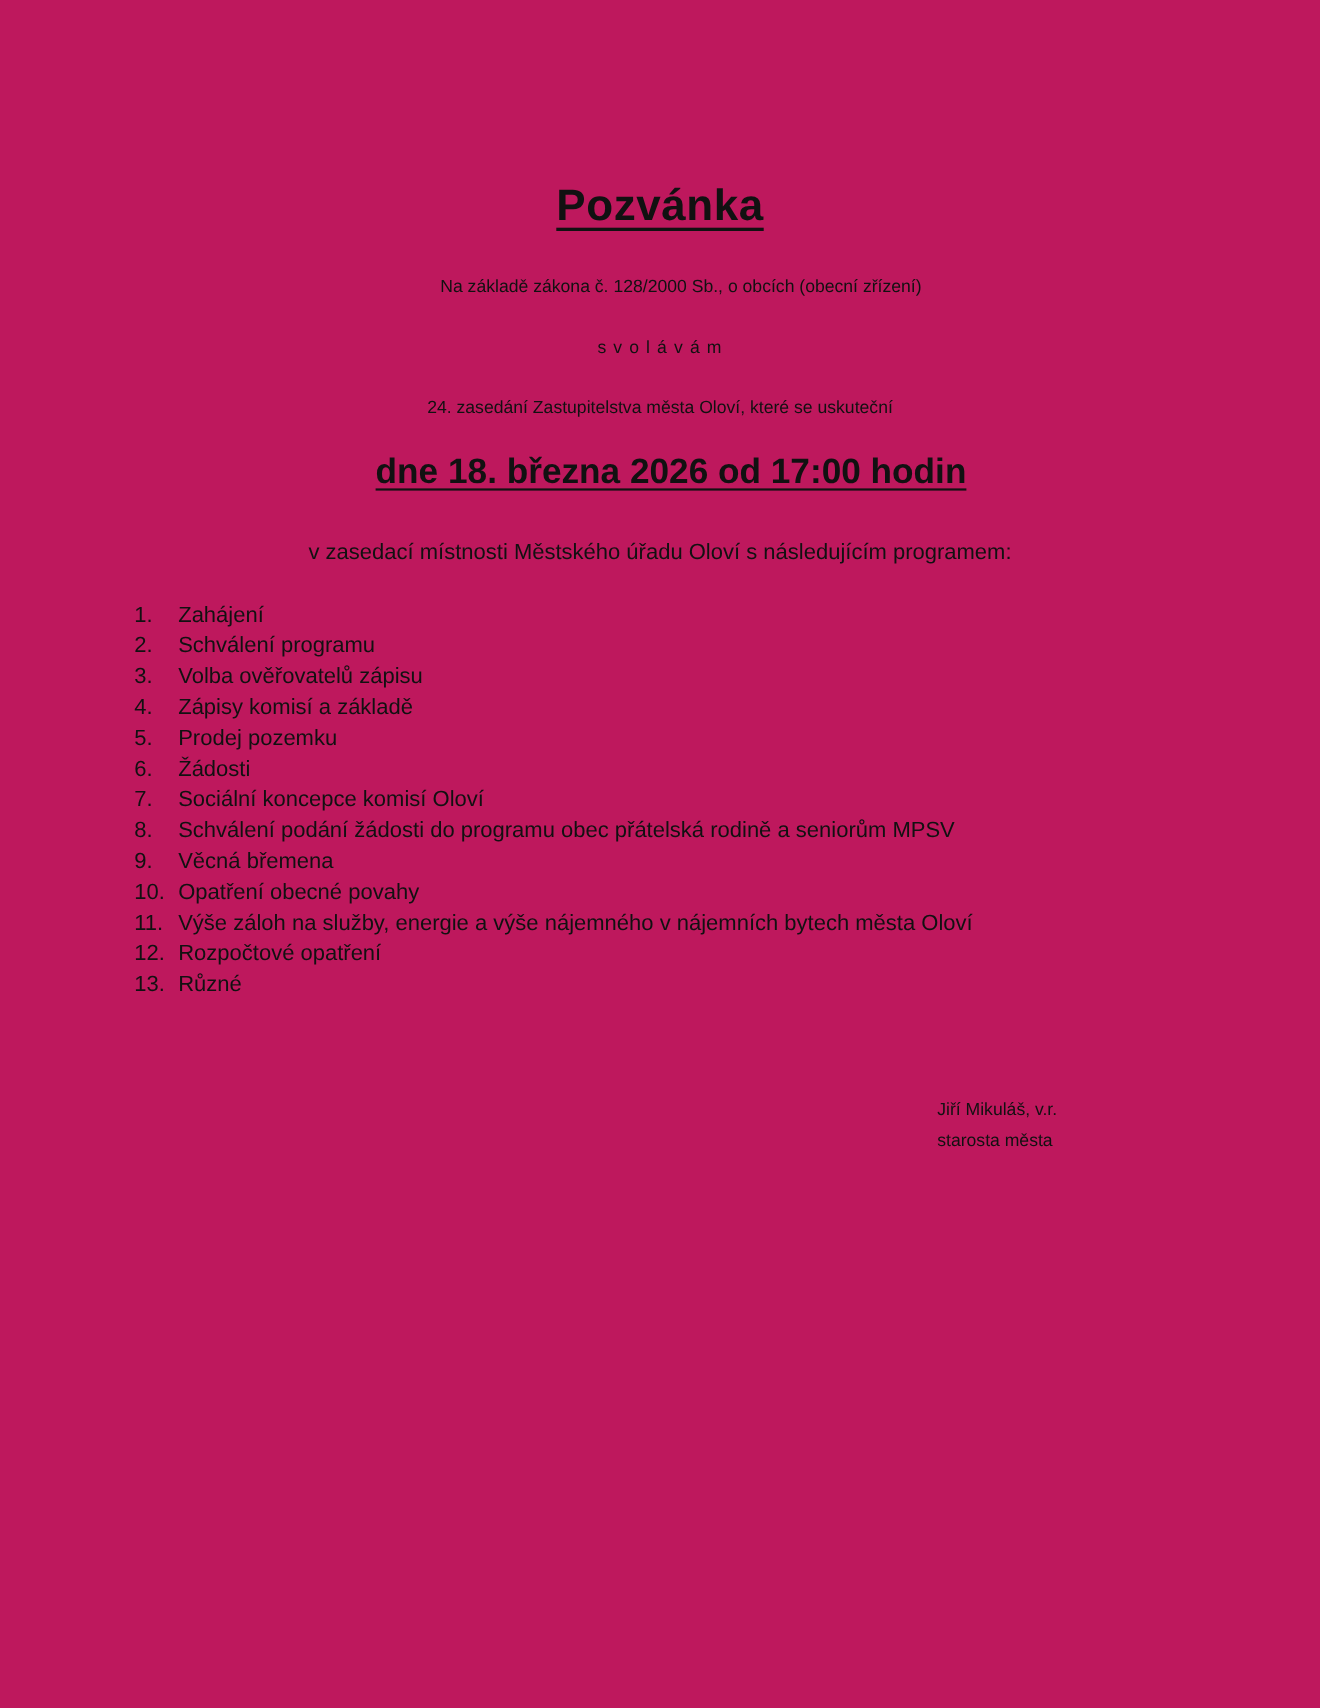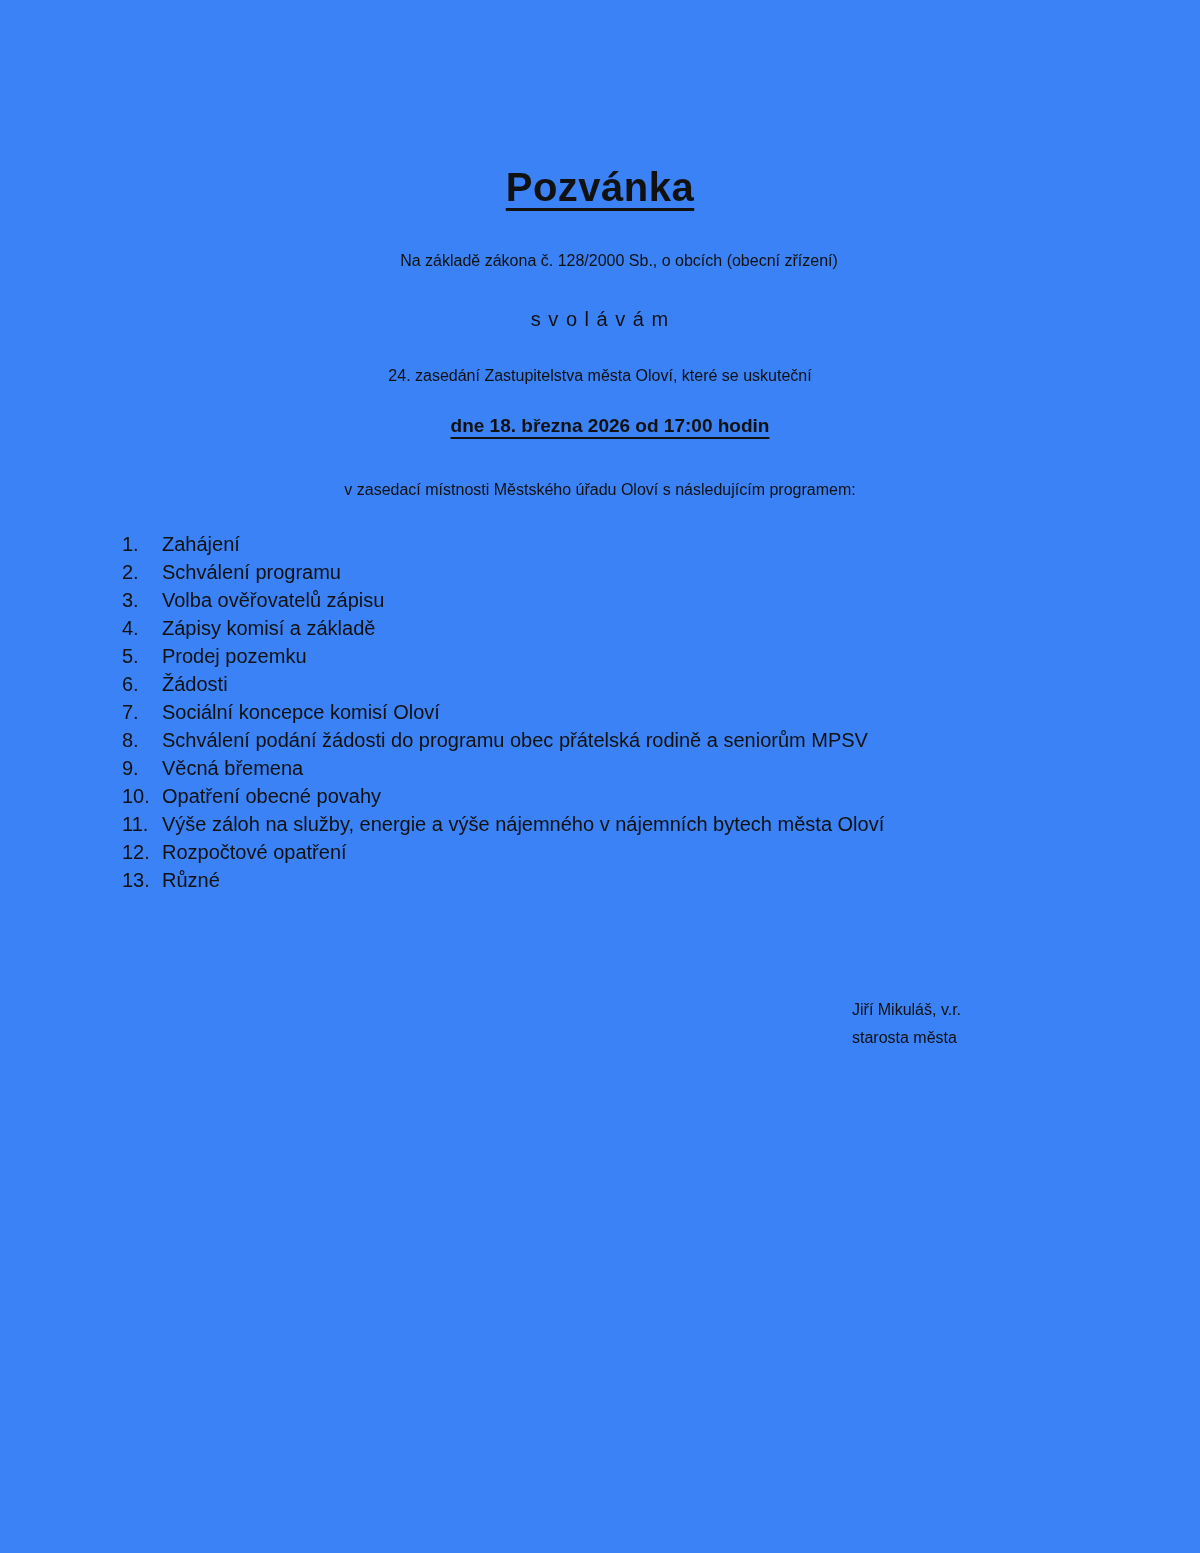--- a/index.html
+++ b/index.html
@@ -4,21 +4,21 @@
 <style>
   html, body {
     margin: 0;
     padding: 0;
     background: #ffffff;
   }
   .page {
     position: relative;
     width: 1200px;
     height: 1553px;
-    background: #3b82f6;
+    background: #be185d;
     color: #111111;
     font-family: "Liberation Sans", "DejaVu Sans", sans-serif;
     overflow: hidden;
   }
   .centered {
     text-align: center;
   }
   .doc-title {
     padding-top: 138px;
     font-size: 40px;
@@ -30,41 +30,41 @@
     text-decoration-thickness: 3px;
     text-underline-offset: 7px;
   }
   .intro-line {
     margin-top: 42px;
     font-size: 16px;
     margin-left: 38px;
   }
   .convene-line {
     margin-top: 38px;
-    font-size: 20px;
+    font-size: 16px;
     letter-spacing: 1px;
   }
   .session-line {
     margin-top: 36px;
     font-size: 16px;
   }
   .date-line {
     margin-top: 30px;
-    font-size: 19px;
+    font-size: 32px;
     font-weight: 700;
     margin-left: 20px;
   }
   .date-line .underlined {
     text-decoration: underline;
     text-decoration-thickness: 2px;
     text-underline-offset: 5px;
   }
   .venue-line {
     margin-top: 44px;
-    font-size: 16px;
+    font-size: 20px;
   }
   .agenda {
     list-style: none;
     margin: 31px 0 0 0;
     padding: 0 0 0 122px;
   }
   .agenda-item {
     display: flex;
     align-items: baseline;
     font-size: 20px;

